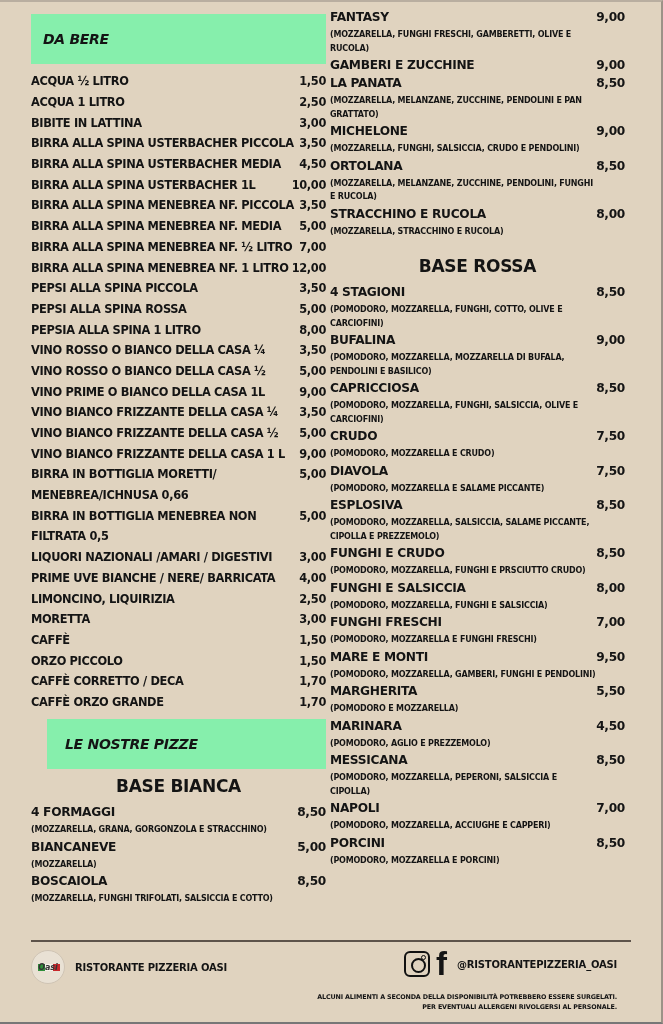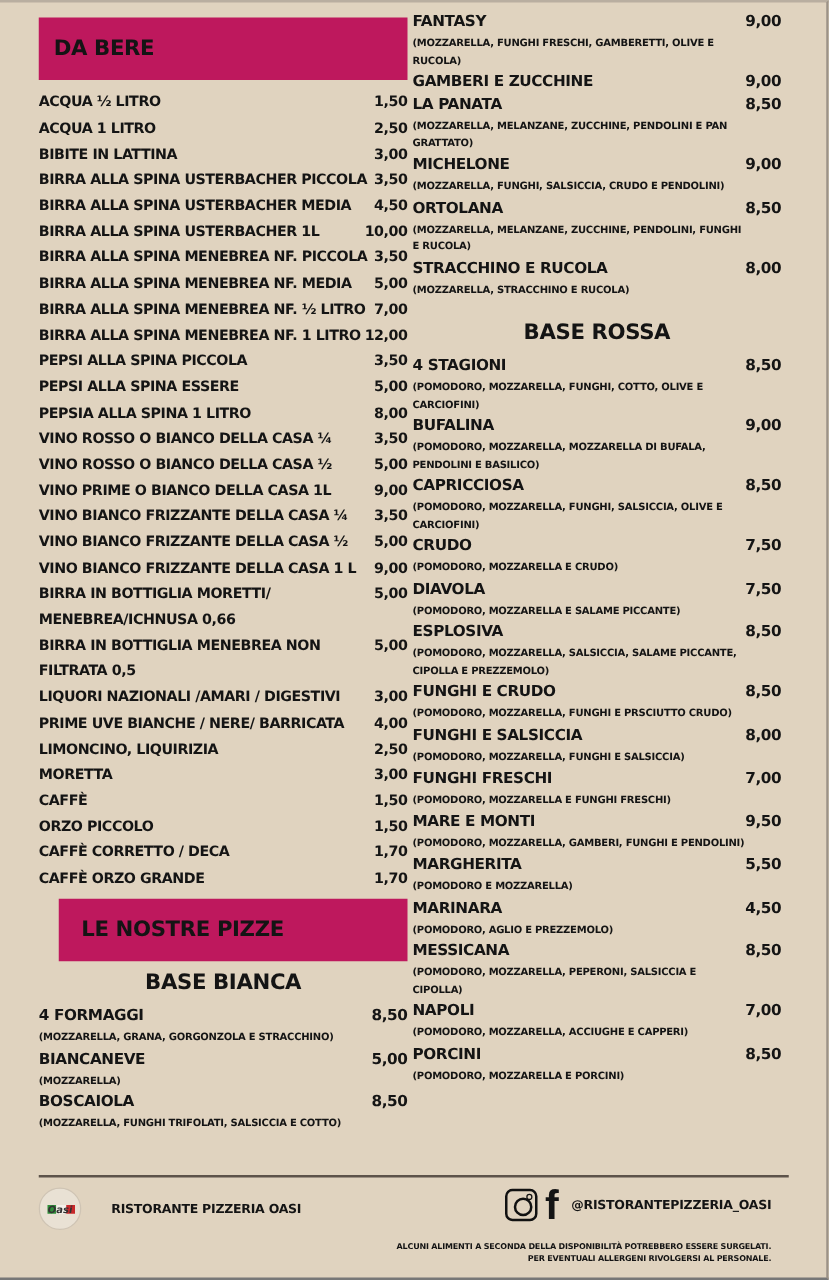--- a/index.html
+++ b/index.html
@@ -14,25 +14,25 @@
     position: absolute; left: 0; top: 0; width: 663px; height: 1024px;
     background: #e0d3bf;
     border-top: 2px solid #b9aea0;
     border-right: 2px solid #9c9287;
     border-bottom: 2px solid #777;
   }
   .col-left { position: absolute; left: 31px; top: 12px; width: 295px; }
   .col-right { position: absolute; left: 330px; top: 6px; width: 295px; }
 
   .section-box {
-    background: #be185d;
+    background: #86efac;
     height: 50px;
     display: flex; align-items: center;
     padding-left: 12px;
-    font-weight: bold; font-size: 17px; letter-spacing: -0.3px;
+    font-weight: bold; font-size: 14px; letter-spacing: -0.3px; font-style: italic;
   }
   .section-box.pizze { padding-left: 18px; height: 50px; }
 
   .drink-row {
     display: flex; justify-content: space-between; align-items: center;
     height: 20.7px;
     font-weight: bold; font-size: 11.4px; letter-spacing: -0.35px;
     white-space: nowrap;
   }
   .drink-row .name { overflow: visible; }
@@ -55,21 +55,21 @@
   }
   .col-right .pizza .desc { padding-right: 28px; }
   .col-left .pizza .desc { padding-right: 0; }
   .col-right .pizza .head .price { margin-right: 0; }
 
   .footer-line {
     position: absolute; left: 31px; top: 938px; width: 600px; height: 2px;
     background: #5d534a;
   }
   .footer-left {
-    position: absolute; left: 31px; top: 948px; display: flex; align-items: center; gap: 24px;
+    position: absolute; left: 31px; top: 948px; display: flex; align-items: center; gap: 10px;
   }
   .logo {
     width: 34px; height: 34px; border-radius: 50%;
     background: #e9e1d4; border: 1px solid #cfc4b4;
     display: flex; align-items: center; justify-content: center;
     font-size: 8px; font-style: italic; font-weight: bold; color: #333;
     position: relative; overflow: hidden;
   }
   .logo .flag { position: absolute; left: 6px; top: 13px; width: 22px; height: 7px; display: flex; }
   .logo .flag span { flex: 1; }
@@ -145,21 +145,21 @@
         </div>
         <div class="drink-row">
           <span class="name">BIRRA ALLA SPINA MENEBREA NF. 1 LITRO</span>
           <span class="price">12,00</span>
         </div>
         <div class="drink-row">
           <span class="name">PEPSI ALLA SPINA PICCOLA</span>
           <span class="price">3,50</span>
         </div>
         <div class="drink-row">
-          <span class="name">PEPSI ALLA SPINA ESSERE</span>
+          <span class="name">PEPSI ALLA SPINA ROSSA</span>
           <span class="price">5,00</span>
         </div>
         <div class="drink-row">
           <span class="name">PEPSIA ALLA SPINA 1 LITRO</span>
           <span class="price">8,00</span>
         </div>
         <div class="drink-row">
           <span class="name">VINO ROSSO O BIANCO DELLA CASA ¼</span>
           <span class="price">3,50</span>
         </div>

